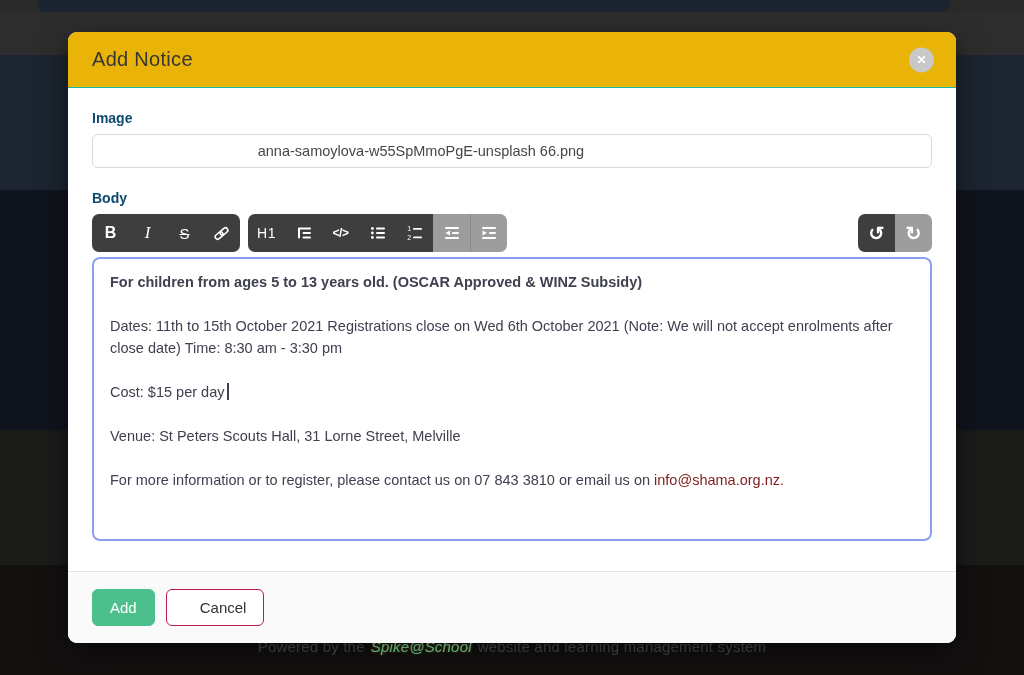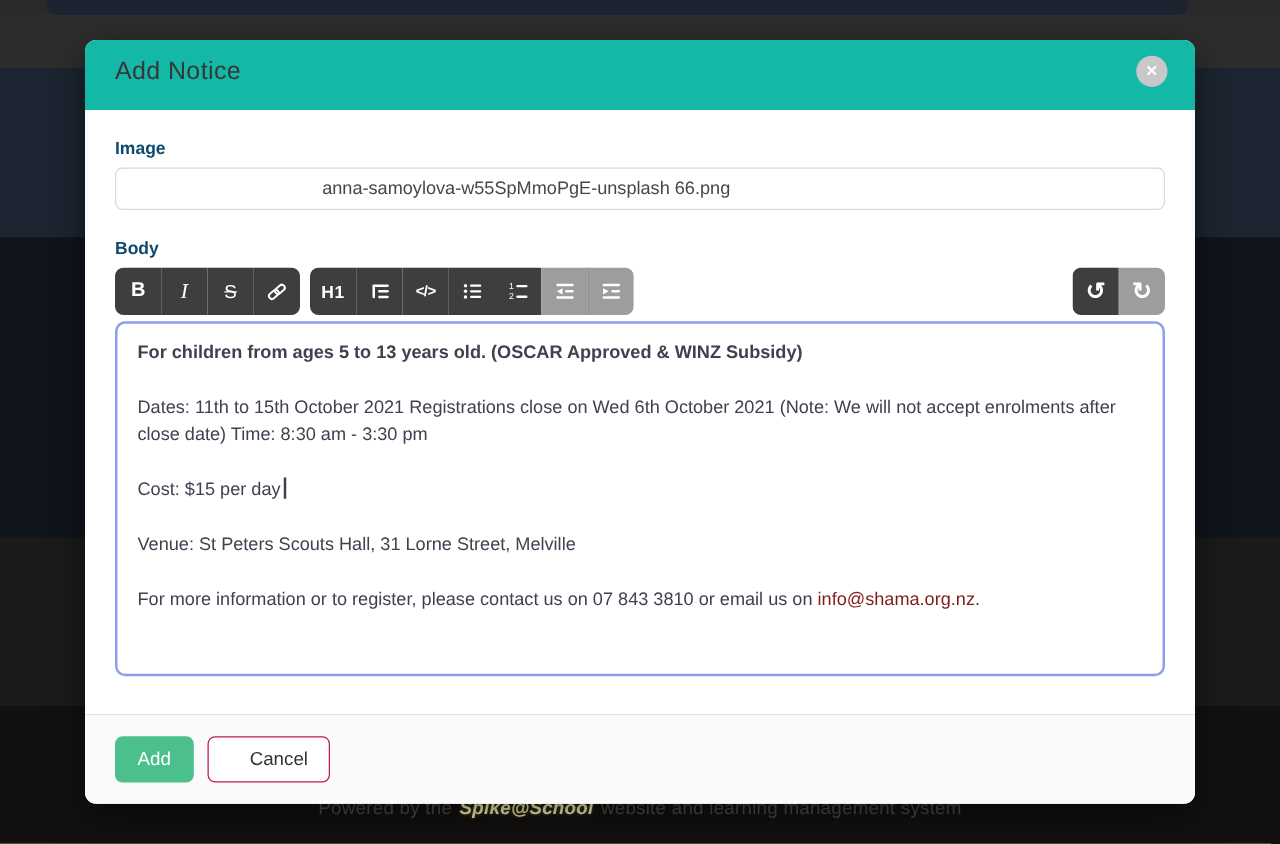--- a/index.html
+++ b/index.html
@@ -14,28 +14,28 @@
   .band-gray     { top:12px; height:43px; background:#2d2d2d; }
   .band-navy1    { top:55px; height:135px; background:#1c2531; }
   .band-navy2    { top:190px; height:240px; background:#10141d; }
   .band-dark1    { top:430px; height:135px; background:#1b1b1a; }
   .band-dark2    { top:565px; height:110px; background:#131110; }
   .navbar-remnant { position:absolute; left:37px; top:-14px; width:913px; height:26px;
                     background:#1b2430; border-radius:8px; }
 
   .powered { position:absolute; left:0; top:638px; width:1024px; text-align:center;
              font-size:15px; color:#4e4e4e; z-index:1; filter:blur(0.6px); letter-spacing:.2px; }
-  .powered .logo { color:#fef9c3; font-weight:bold; font-style:italic; padding:0 6px;
+  .powered .logo { color:#86efac; font-weight:normal; font-style:italic; padding:0 6px;
                    text-shadow:0 0 3px rgba(160,140,30,.6); }
 
   
   .modal { position:absolute; left:68px; top:32px; width:888px; height:611px; z-index:10;
            background:#ffffff; border-radius:9px; display:flex; flex-direction:column;
            box-shadow:0 10px 30px rgba(0,0,0,.5); }
-  .modal-header { height:56px; flex:0 0 56px; background:#14b8a6; border-bottom:6px solid #14b8a6;
+  .modal-header { height:56px; flex:0 0 56px; background:#eab308; border-bottom:1px solid #14b8a6;
                   border-radius:9px 9px 0 0; display:flex; align-items:center; padding:0 24px;
                   position:relative; }
   .modal-title { font-size:20px; color:#373737; letter-spacing:.3px; }
   .close-btn { position:absolute; right:22px; top:50%; transform:translateY(-50%);
                width:25px; height:25px; border-radius:50%; background:#c8c8c8; border:none;
                color:#ffffff; font-size:12px; font-weight:bold; line-height:25px; text-align:center;
                cursor:pointer; }
 
   .modal-content { flex:1 1 auto; padding:22px 24px 0 24px; }
 
@@ -53,21 +53,21 @@
   .tb-group { display:flex; border-radius:7px; overflow:hidden; }
   .tb-btn { width:37px; height:38px; background:#3e3e3e; border:none; color:#ffffff;
             font-size:15px; display:flex; align-items:center; justify-content:center;
             cursor:pointer; font-family:inherit; }
   .tb-btn.disabled { background:#9d9d9d; }
   .tb-btn.sep { border-left:1px solid #8b8b8b; }
   .tb-right { margin-left:auto; }
   .tb-bold { font-weight:bold; font-size:16px; }
   .tb-italic { font-family:"Liberation Serif", serif; font-style:italic; font-size:17px; }
   .tb-strike { text-decoration:line-through; font-size:15px; }
-  .tb-h1 { font-size:14px; font-weight:bold; letter-spacing:.5px; }
+  .tb-h1 { font-size:14px; font-weight:normal; letter-spacing:.5px; }
   .tb-code { font-size:12px; font-weight:bold; letter-spacing:-.5px; }
   .tb-undo { font-size:19px; font-weight:bold; }
   .tb-btn svg { display:block; }
 
   .editor { min-height:284px; border:2px solid #8c9ef0; border-radius:8px; background:#ffffff;
             padding:12px 16px; font-size:14.5px; color:#3f4150; line-height:22px; outline:none;
             cursor:text; }
   .editor p { margin:0 0 22px 0; }
   .editor p:last-child { margin-bottom:0; }
   .editor .p-bold { font-weight:bold; }

